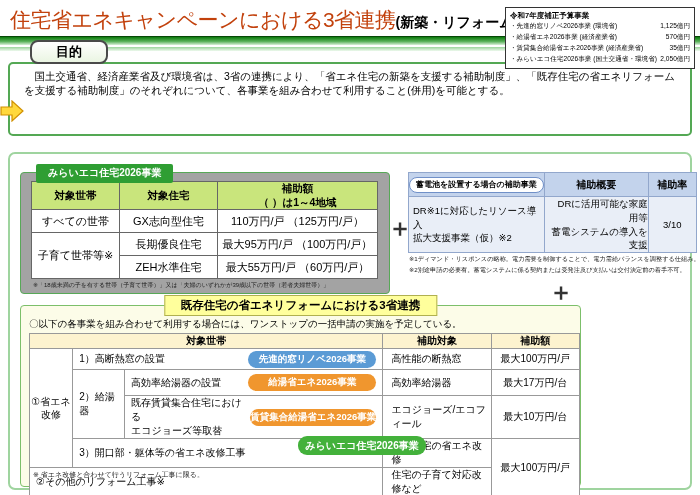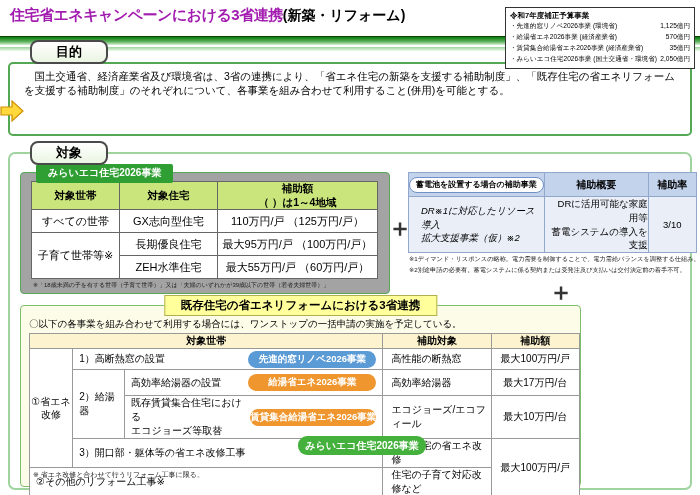--- a/index.html
+++ b/index.html
@@ -2,21 +2,21 @@
 <html><head>
 <meta charset="utf-8">
 <style>
   * { margin:0; padding:0; box-sizing:border-box; }
   body { font-family:"Liberation Sans","DejaVu Sans",sans-serif; background:#fff; }
   .page { position:relative; width:700px; height:495px; background:#fff; overflow:hidden; }
   .preline { white-space:pre-line; }
 
   
   .title-row { position:absolute; top:6px; left:10px; white-space:nowrap; z-index:4; }
-  .main-title { font-size:15px; font-weight:bold; color:#a21caf; letter-spacing:-0.5px; }
+  .main-title { font-size:21px; font-weight:normal; color:#c2410c; letter-spacing:-0.5px; }
   .title-suffix { font-size:14px; font-weight:bold; }
   .green-bar { position:absolute; top:36px; left:0; width:700px; height:9px;
                background:linear-gradient(180deg,#0c7a0c 0%,#58b058 55%,#d9f0d9 100%); border-top:1px solid #064806; }
   .green-bar2 { position:absolute; top:47px; left:0; width:700px; height:4px;
                 background:linear-gradient(180deg,#9bd49b,#eef9ee); }
   .budget-box { position:absolute; top:7px; left:505px; width:190px; background:#fff;
                 border:1px solid #333; padding:2px 4px 3px 4px; z-index:6; }
   .budget-title { font-size:7.5px; font-weight:bold; line-height:1.5; }
   .budget-item { display:flex; justify-content:space-between; font-size:6.6px; line-height:1.65; white-space:nowrap; }
 
@@ -49,21 +49,21 @@
   .plus1 { top:212px; left:388px; }
   .plus2 { top:276px; left:549px; }
 
   
   .battery-table { position:absolute; top:172px; left:408px; border-collapse:collapse; table-layout:fixed; z-index:2; }
   .battery-table th, .battery-table td { border:1px solid #92a7cc; }
   .battery-table th { background:#c3d3ec; height:24px; font-size:10px; font-weight:bold; text-align:center; }
   .battery-pill { display:inline-block; background:#fff; border:1px solid #7090c8; border-radius:9px;
                   font-size:8px; font-weight:bold; padding:1.5px 6px; white-space:nowrap; }
   .battery-table td { background:#e9eef7; height:54px; font-size:9.5px; vertical-align:middle; }
-  .bt-name { text-align:left; padding-left:12px; line-height:1.45;font-style:italic; }
+  .bt-name { text-align:left; padding-left:4px; line-height:1.45; }
   .bt-summary { text-align:right; padding-left:5px; line-height:1.45; }
   .bt-rate { text-align:center; font-size:10px; }
   .battery-foot { position:absolute; top:254px; left:409px; width:286px; font-size:6.2px;
                   line-height:1.7; color:#222; white-space:nowrap; z-index:2; }
 
   
   .reform-box { position:absolute; top:305px; left:20px; width:561px; height:182px;
                 background:#fcfce8; border:1.5px solid #7cbf6a; border-radius:4px; z-index:2; }
   .reform-title { position:absolute; top:-11px; left:50%; transform:translateX(-50%);
                   background:#ffff9c; border:1.5px solid #b0b050; font-weight:bold; font-size:11.5px;
@@ -123,21 +123,20 @@
   <div class="tab-label" style="top:40px; left:30px;">目的</div>
   <div class="purpose-box">
     <div>　国土交通省、経済産業省及び環境省は、3省の連携により、「省エネ住宅の新築を支援する補助制度」、「既存住宅の省エネリフォームを支援する補助制度」のそれぞれについて、各事業を組み合わせて利用すること(併用)を可能とする。</div>
   </div>
   <div class="purpose-arrow">
     <svg width="24" height="22" viewBox="0 0 24 22">
         <path d="M1 7 h11 V1 L23 11 L12 21 V15 H1 Z" fill="#ffd83d" stroke="#d19000" stroke-width="1.2"></path>
       </svg>
   </div>
 
-  <div class="tab-label" style="top:141px; left:30px;">対象</div>
   <div class="target-box"></div>
 
   <div class="mirai-badge">みらいエコ住宅2026事業</div>
   <div class="mirai-box">
     <table class="mirai-table">
       <colgroup>
           <col style="width:88px">
           <col style="width:98px">
           <col style="width:160px">
         </colgroup>

